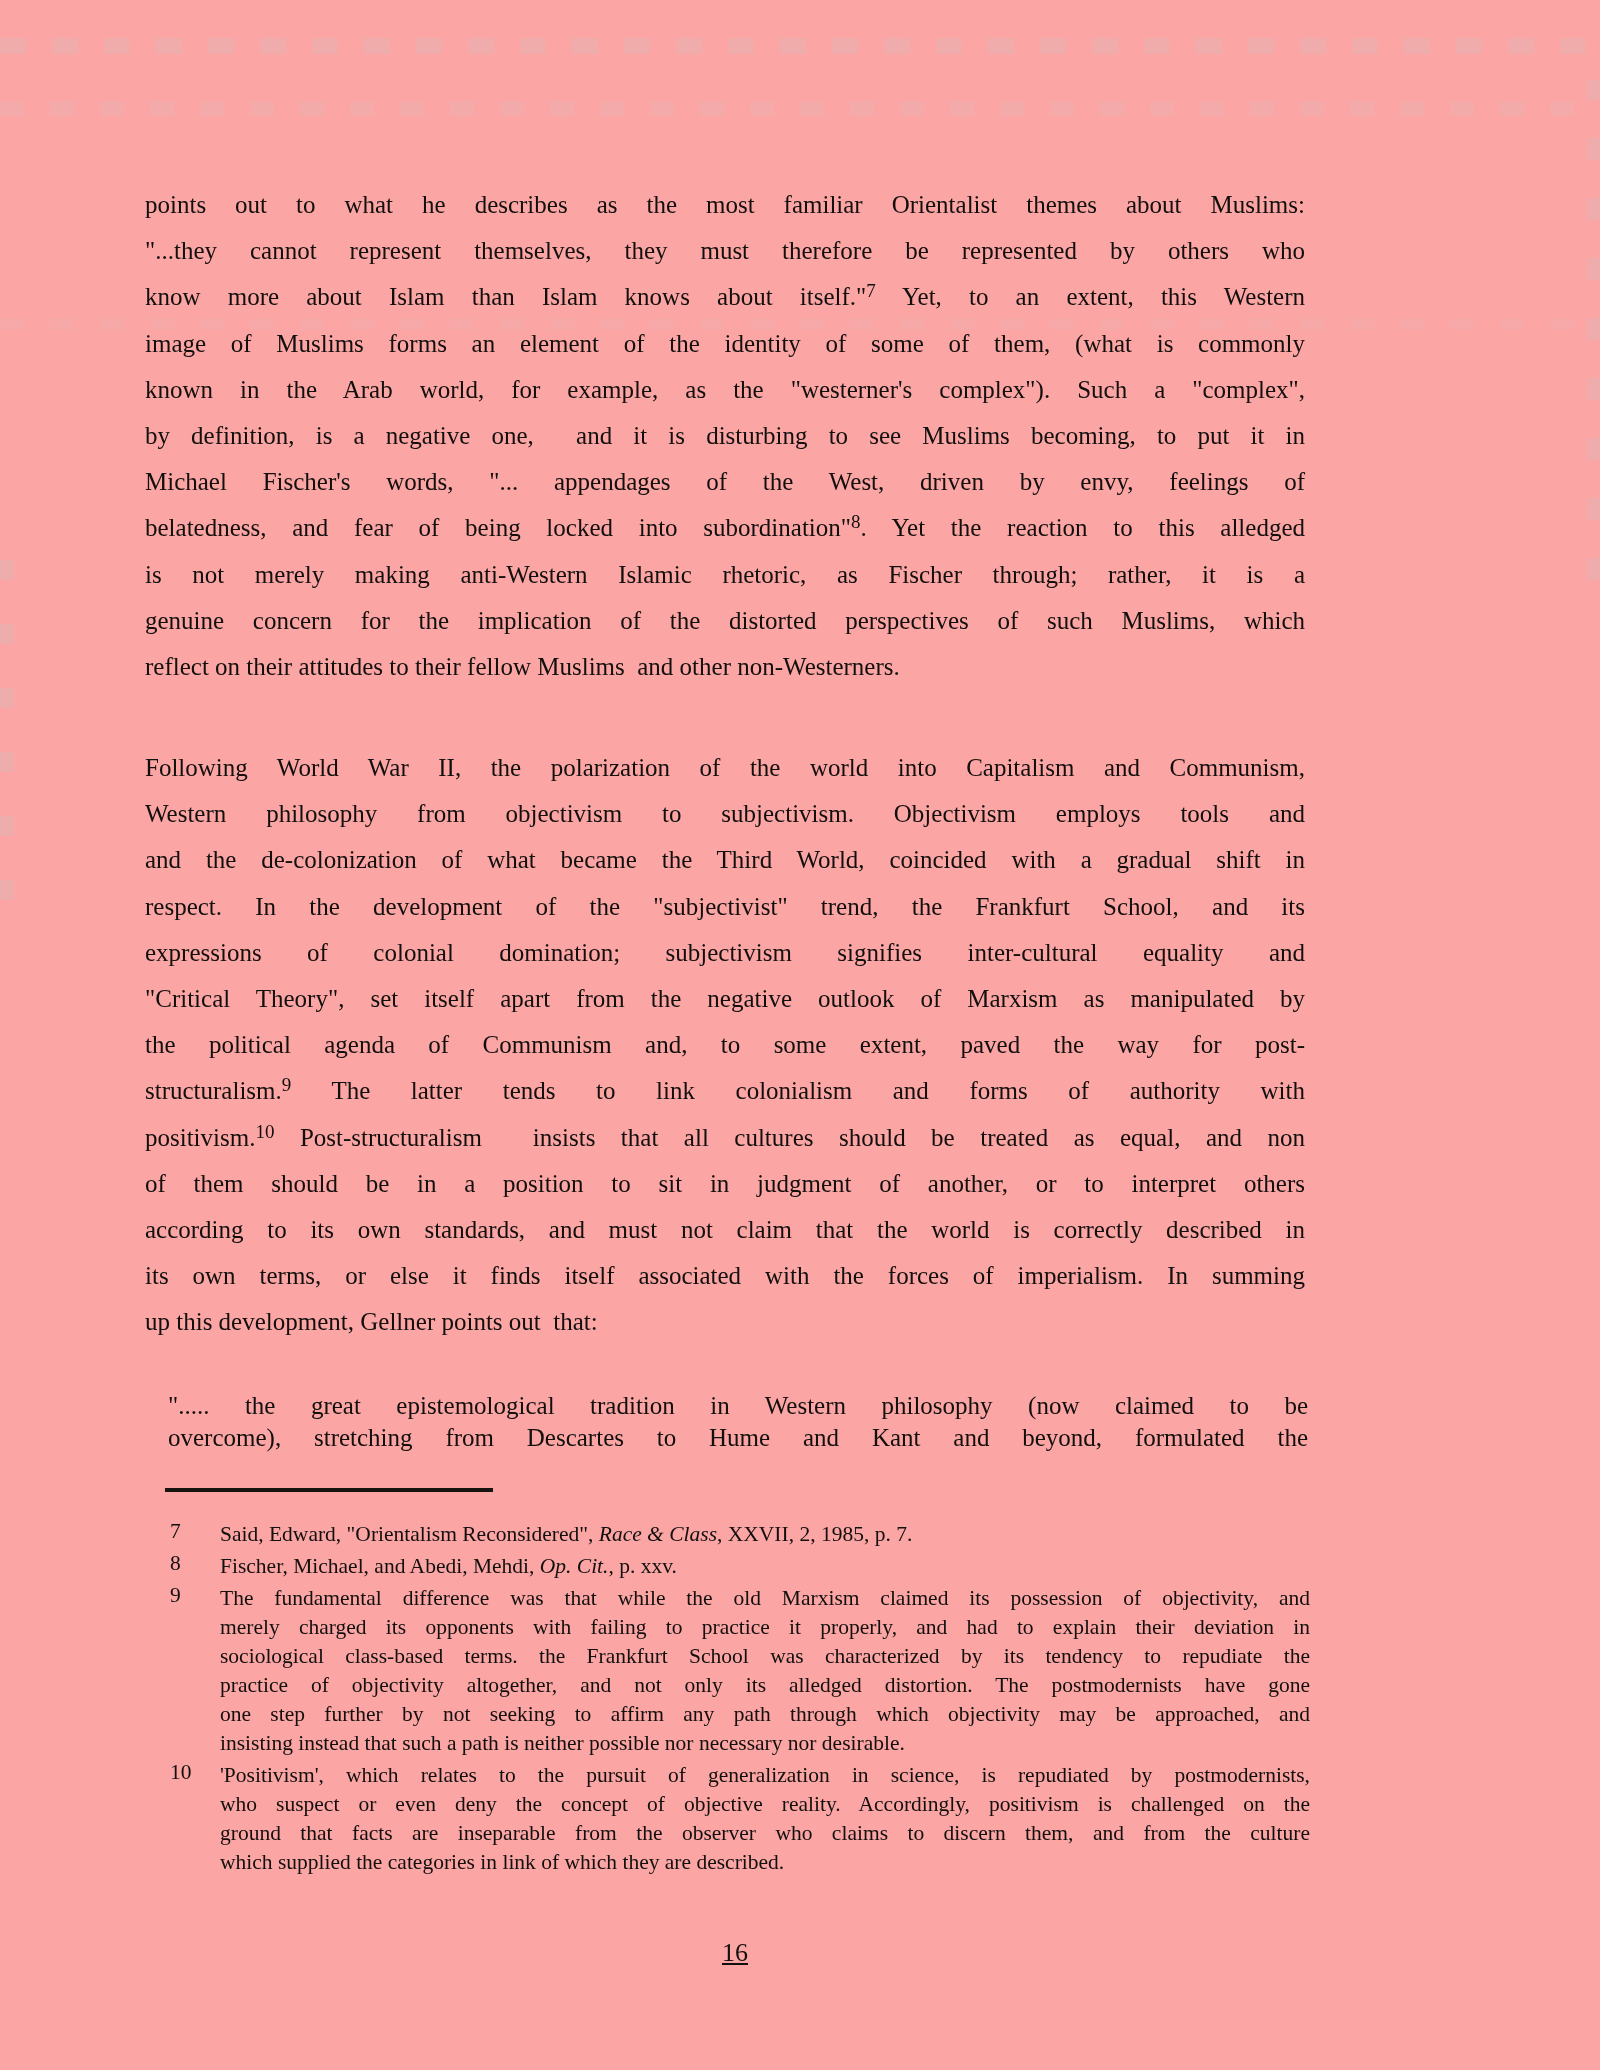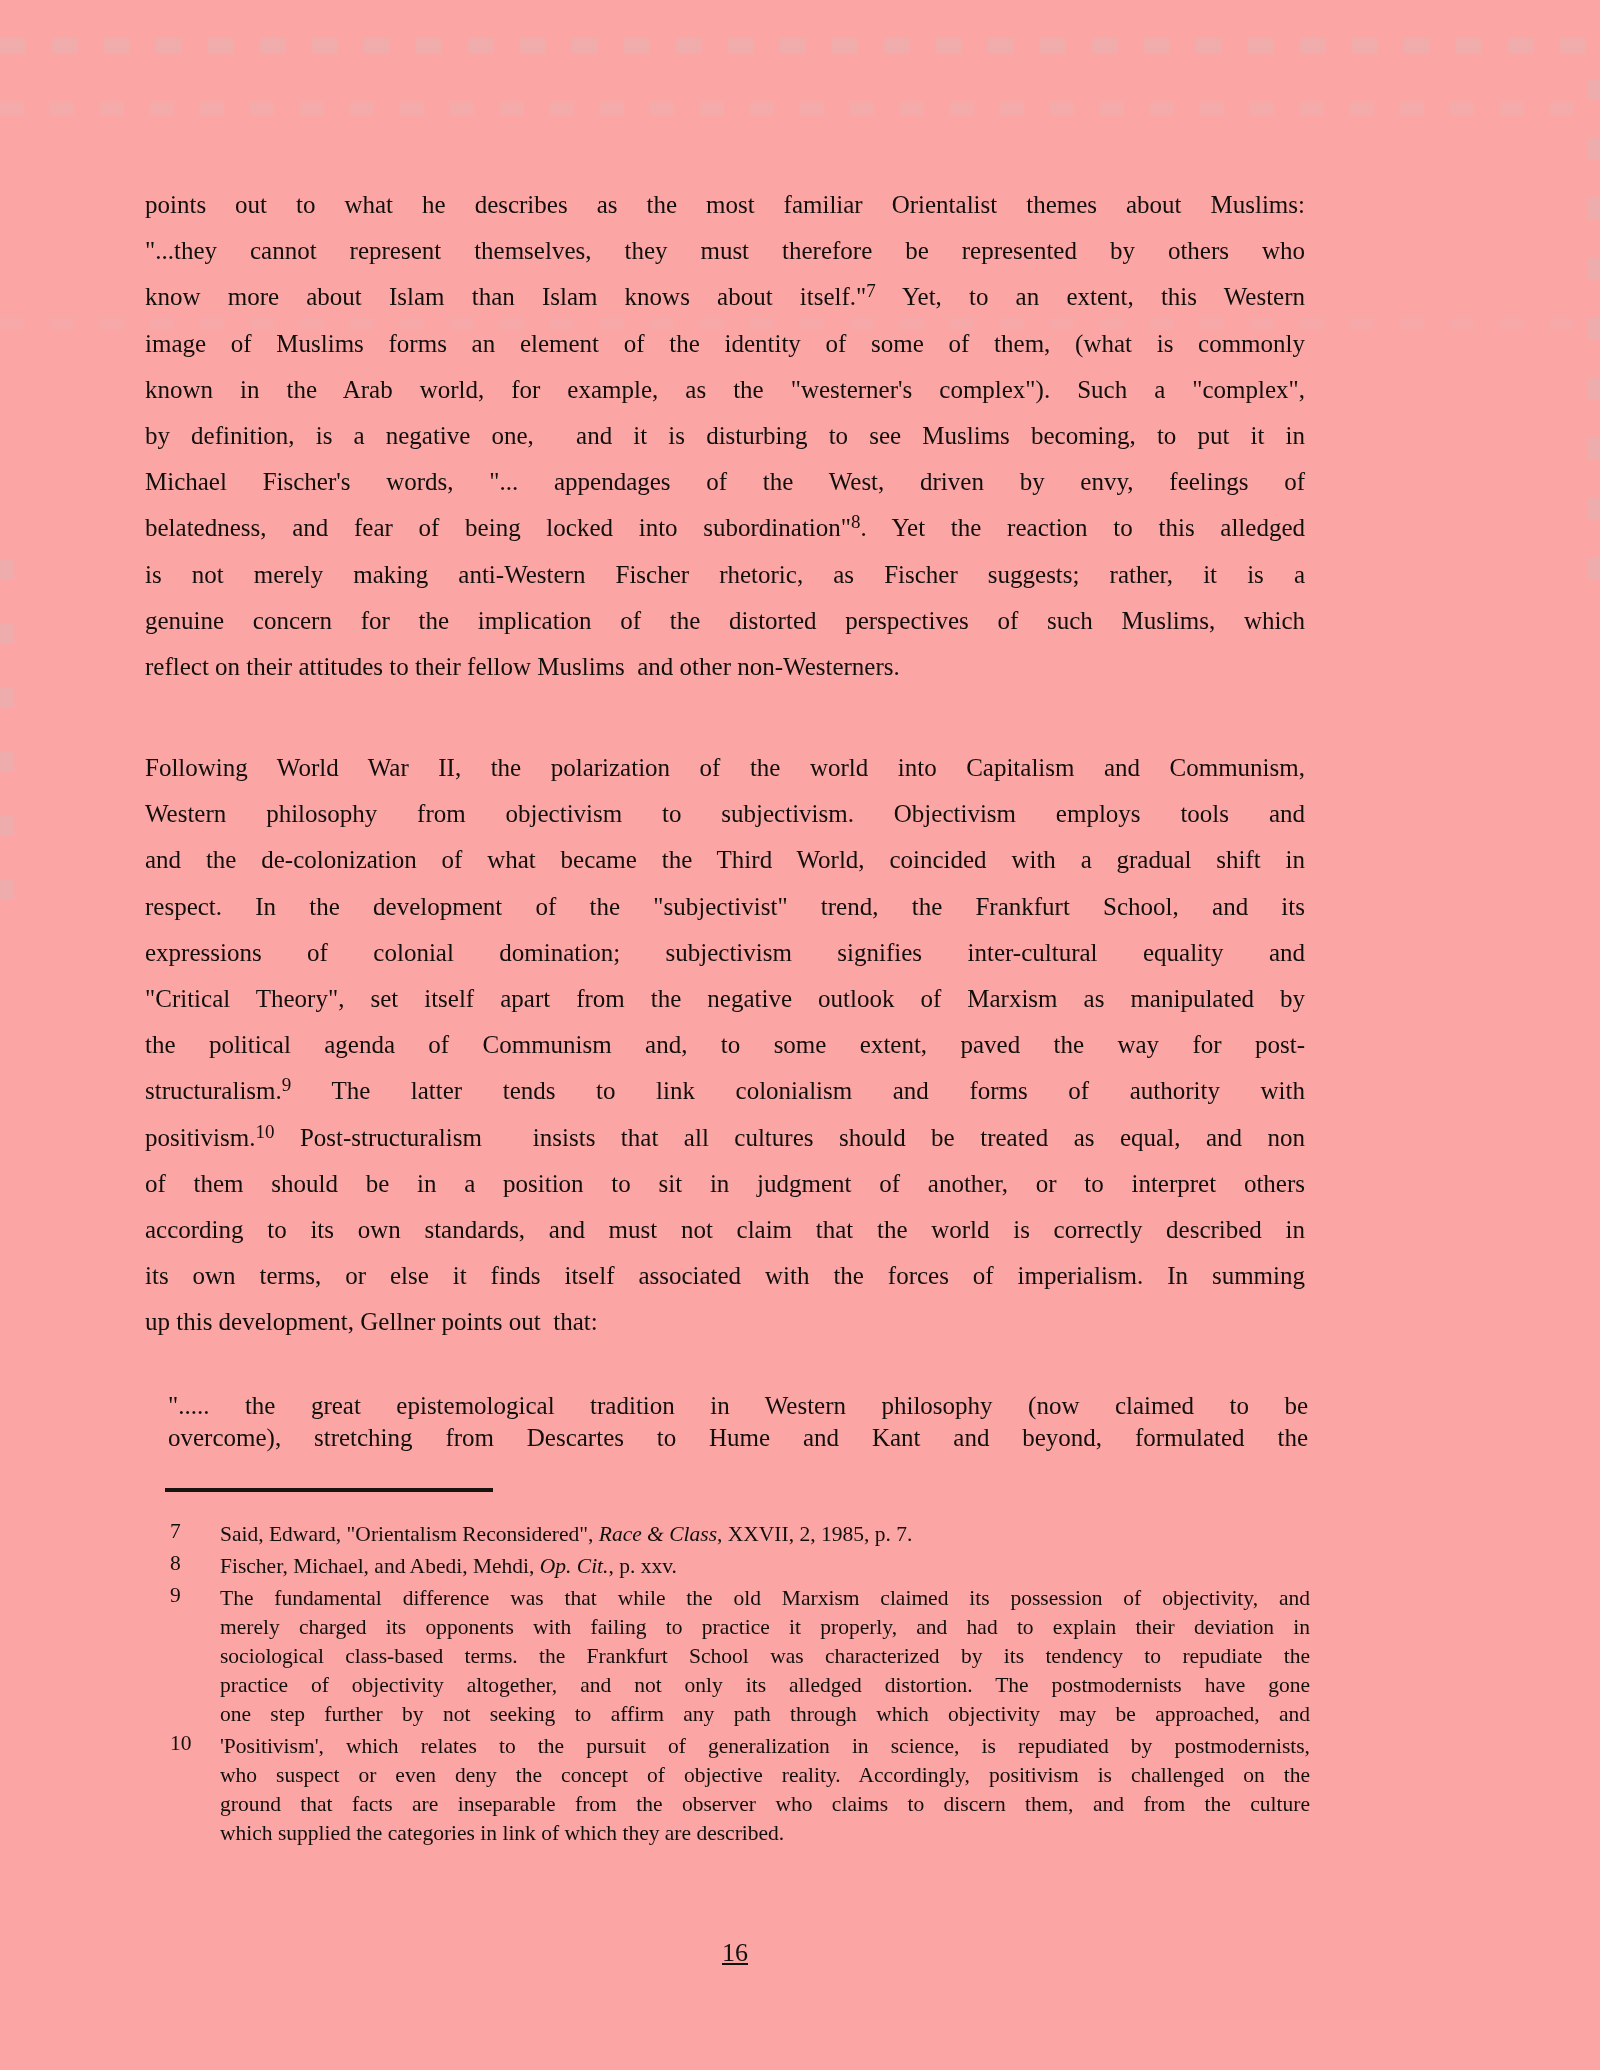--- a/index.html
+++ b/index.html
@@ -62,21 +62,21 @@
 
   <div class="block para para-1">
       <div class="line"><span>points out to what he describes as the most familiar Orientalist themes about Muslims:</span></div>
       <div class="line"><span>"...they cannot represent themselves, they must therefore be represented by others who</span></div>
       <div class="line"><span>know more about Islam than Islam knows about itself."</span><span class="sup">7</span><span> Yet, to an extent, this Western</span></div>
       <div class="line"><span>image of Muslims forms an element of the identity of some of them, (what is commonly</span></div>
       <div class="line"><span>known in the Arab world, for example, as the "westerner's complex"). Such a "complex",</span></div>
       <div class="line"><span>by definition, is a negative one,&nbsp; and it is disturbing to see Muslims becoming, to put it in</span></div>
       <div class="line"><span>Michael Fischer's words, "... appendages of the West, driven by envy, feelings of</span></div>
       <div class="line"><span>belatedness, and fear of being locked into subordination"</span><span class="sup">8</span><span>. Yet the reaction to this alledged</span></div>
-      <div class="line"><span>is not merely making anti-Western Fischer rhetoric, as Fischer suggests; rather, it is a</span></div>
+      <div class="line"><span>is not merely making anti-Western Islamic rhetoric, as Fischer through; rather, it is a</span></div>
       <div class="line"><span>genuine concern for the implication of the distorted perspectives of such Muslims, which</span></div>
       <div class="line last"><span>reflect on their attitudes to their fellow Muslims&nbsp; and other non-Westerners.</span></div>
     </div>
   <div class="block para para-2">
       <div class="line"><span>Following World War II, the polarization of the world into Capitalism and Communism,</span></div>
       <div class="line"><span>Western philosophy from objectivism to subjectivism. Objectivism employs tools and</span></div>
       <div class="line"><span>and the de-colonization of what became the Third World, coincided with a gradual shift in</span></div>
       <div class="line"><span>respect. In the development of the "subjectivist" trend, the Frankfurt School, and its</span></div>
       <div class="line"><span>expressions of colonial domination; subjectivism signifies inter-cultural equality and</span></div>
       <div class="line"><span>"Critical Theory", set itself apart from the negative outlook of Marxism as manipulated by</span></div>
@@ -105,20 +105,21 @@
         <span class="fn-num">8</span>
         <div class="line last"><span>Fischer, Michael, and Abedi, Mehdi, </span><span class="it">Op. Cit.</span><span>, p. xxv.</span></div>
       </div>
       <div class="footnote">
         <span class="fn-num">9</span>
         <div class="line"><span>The fundamental difference was that while the old Marxism claimed its possession of objectivity, and</span></div>
         <div class="line"><span>merely charged its opponents with failing to practice it properly, and had to explain their deviation in</span></div>
         <div class="line"><span>sociological class-based terms. the Frankfurt School was characterized by its tendency to repudiate the</span></div>
         <div class="line"><span>practice of objectivity altogether, and not only its alledged distortion. The postmodernists have gone</span></div>
         <div class="line"><span>one step further by not seeking to affirm any path through which objectivity may be approached, and</span></div>
+        <div class="line last"><span>insisting instead that such a path is neither possible nor necessary nor desirable.</span></div>
       </div>
       <div class="footnote">
         <span class="fn-num">10</span>
         <div class="line"><span>'Positivism', which relates to the pursuit of generalization in science, is repudiated by postmodernists,</span></div>
         <div class="line"><span>who suspect or even deny the concept of objective reality. Accordingly, positivism is challenged on the</span></div>
         <div class="line"><span>ground that facts are inseparable from the observer who claims to discern them, and from the culture</span></div>
         <div class="line last"><span>which supplied the categories in link of which they are described.</span></div>
       </div>
     </div>
 

